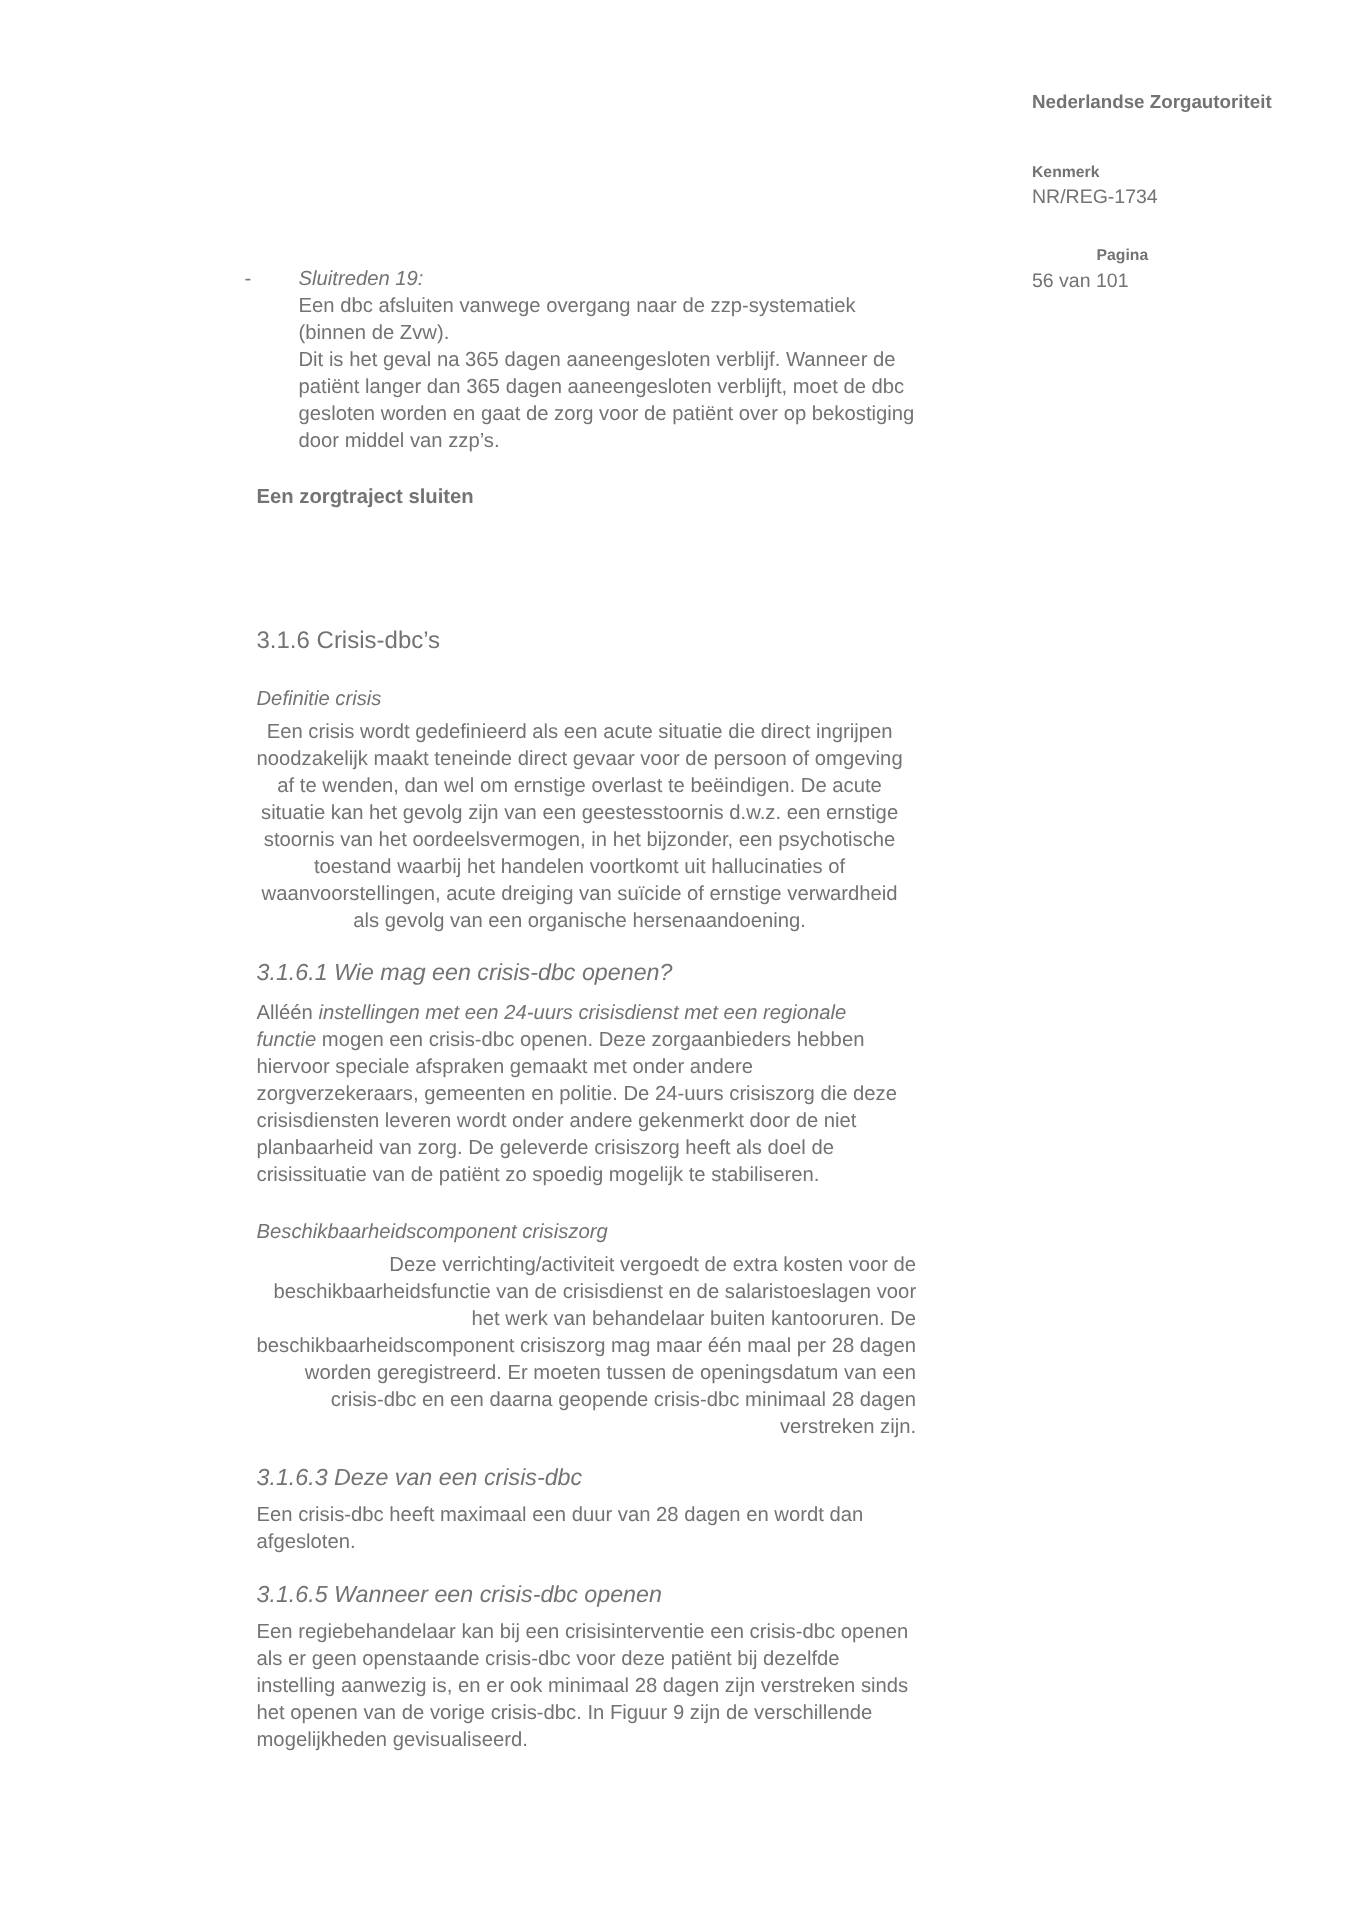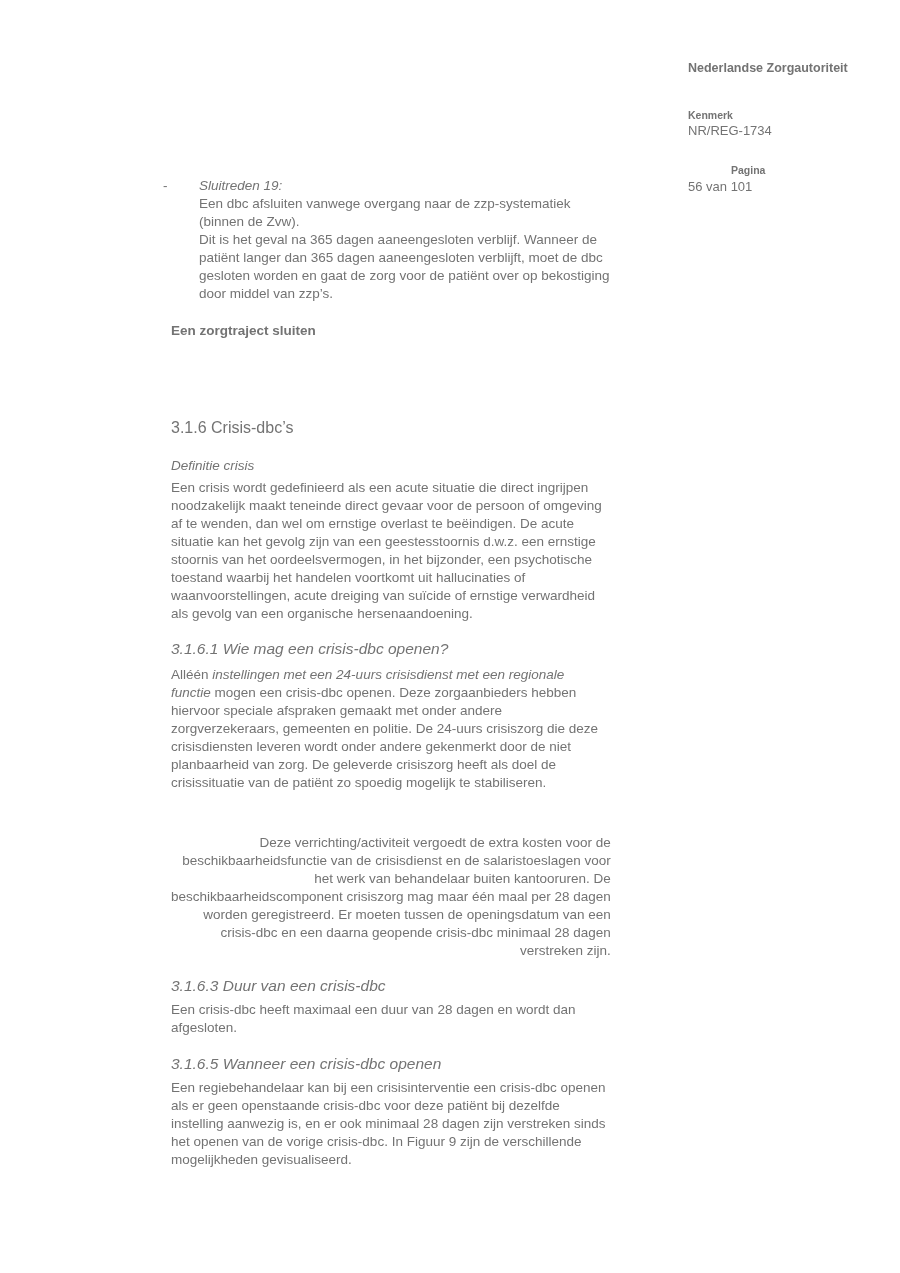--- a/index.html
+++ b/index.html
@@ -95,47 +95,48 @@
 patiënt langer dan 365 dagen aaneengesloten verblijft, moet de dbc
 gesloten worden en gaat de zorg voor de patiënt over op bekostiging
 door middel van zzp’s.</div>
   </div>
 
   <div class="abs para-bold-heading" style="left:171px; top:322px;">Een zorgtraject sluiten</div>
 
   <div class="abs h-section" style="left:171px; top:417px;">3.1.6 Crisis-dbc’s</div>
 
   <div class="abs h-minor-italic" style="left:171px; top:457px;text-align:right;">Definitie crisis</div>
-  <div class="abs body-text" style="left:171px; top:479px;">Een crisis wordt gedefinieerd als een acute situatie die direct ingrijpen
+  <div class="abs body-text" style="left:171px; top:479px;text-align:center;">Een crisis wordt gedefinieerd als een acute situatie die direct ingrijpen
 noodzakelijk maakt teneinde direct gevaar voor de persoon of omgeving
 af te wenden, dan wel om ernstige overlast te beëindigen. De acute
 situatie kan het gevolg zijn van een geestesstoornis d.w.z. een ernstige
 stoornis van het oordeelsvermogen, in het bijzonder, een psychotische
 toestand waarbij het handelen voortkomt uit hallucinaties of
 waanvoorstellingen, acute dreiging van suïcide of ernstige verwardheid
 als gevolg van een organische hersenaandoening.</div>
 
   <div class="abs h-sub-italic" style="left:171px; top:639px;">3.1.6.1 Wie mag een crisis-dbc openen?</div>
   <div class="abs body-text" style="left:171px; top:666px;"><span>Alléén </span><i>instellingen met een 24-uurs crisisdienst met een regionale
 functie</i><span> mogen een crisis-dbc openen. Deze zorgaanbieders hebben
 hiervoor speciale afspraken gemaakt met onder andere
 zorgverzekeraars, gemeenten en politie. De 24-uurs crisiszorg die deze
 crisisdiensten leveren wordt onder andere gekenmerkt door de niet
 planbaarheid van zorg. De geleverde crisiszorg heeft als doel de
 crisissituatie van de patiënt zo spoedig mogelijk te stabiliseren.</span></div>
 
+  <div class="abs h-minor-italic" style="left:171px; top:812px;">Beschikbaarheidscomponent crisiszorg</div>
   <div class="abs body-text" style="left:171px; top:834px;text-align:right;">Deze verrichting/activiteit vergoedt de extra kosten voor de
 beschikbaarheidsfunctie van de crisisdienst en de salaristoeslagen voor
 het werk van behandelaar buiten kantooruren. De
 beschikbaarheidscomponent crisiszorg mag maar één maal per 28 dagen
 worden geregistreerd. Er moeten tussen de openingsdatum van een
 crisis-dbc en een daarna geopende crisis-dbc minimaal 28 dagen
 verstreken zijn.</div>
 
-  <div class="abs h-sub-italic" style="left:171px; top:976px;">3.1.6.3 Duur van een crisis-dbc</div>
+  <div class="abs h-sub-italic" style="left:171px; top:976px;">3.1.6.3 Deze van een crisis-dbc</div>
   <div class="abs body-text" style="left:171px; top:1001px;">Een crisis-dbc heeft maximaal een duur van 28 dagen en wordt dan
 afgesloten.</div>
 
   <div class="abs h-sub-italic" style="left:171px; top:1054px;">3.1.6.5 Wanneer een crisis-dbc openen</div>
   <div class="abs body-text" style="left:171px; top:1079px;">Een regiebehandelaar kan bij een crisisinterventie een crisis-dbc openen
 als er geen openstaande crisis-dbc voor deze patiënt bij dezelfde
 instelling aanwezig is, en er ook minimaal 28 dagen zijn verstreken sinds
 het openen van de vorige crisis-dbc. In Figuur 9 zijn de verschillende
 mogelijkheden gevisualiseerd.</div>
 

